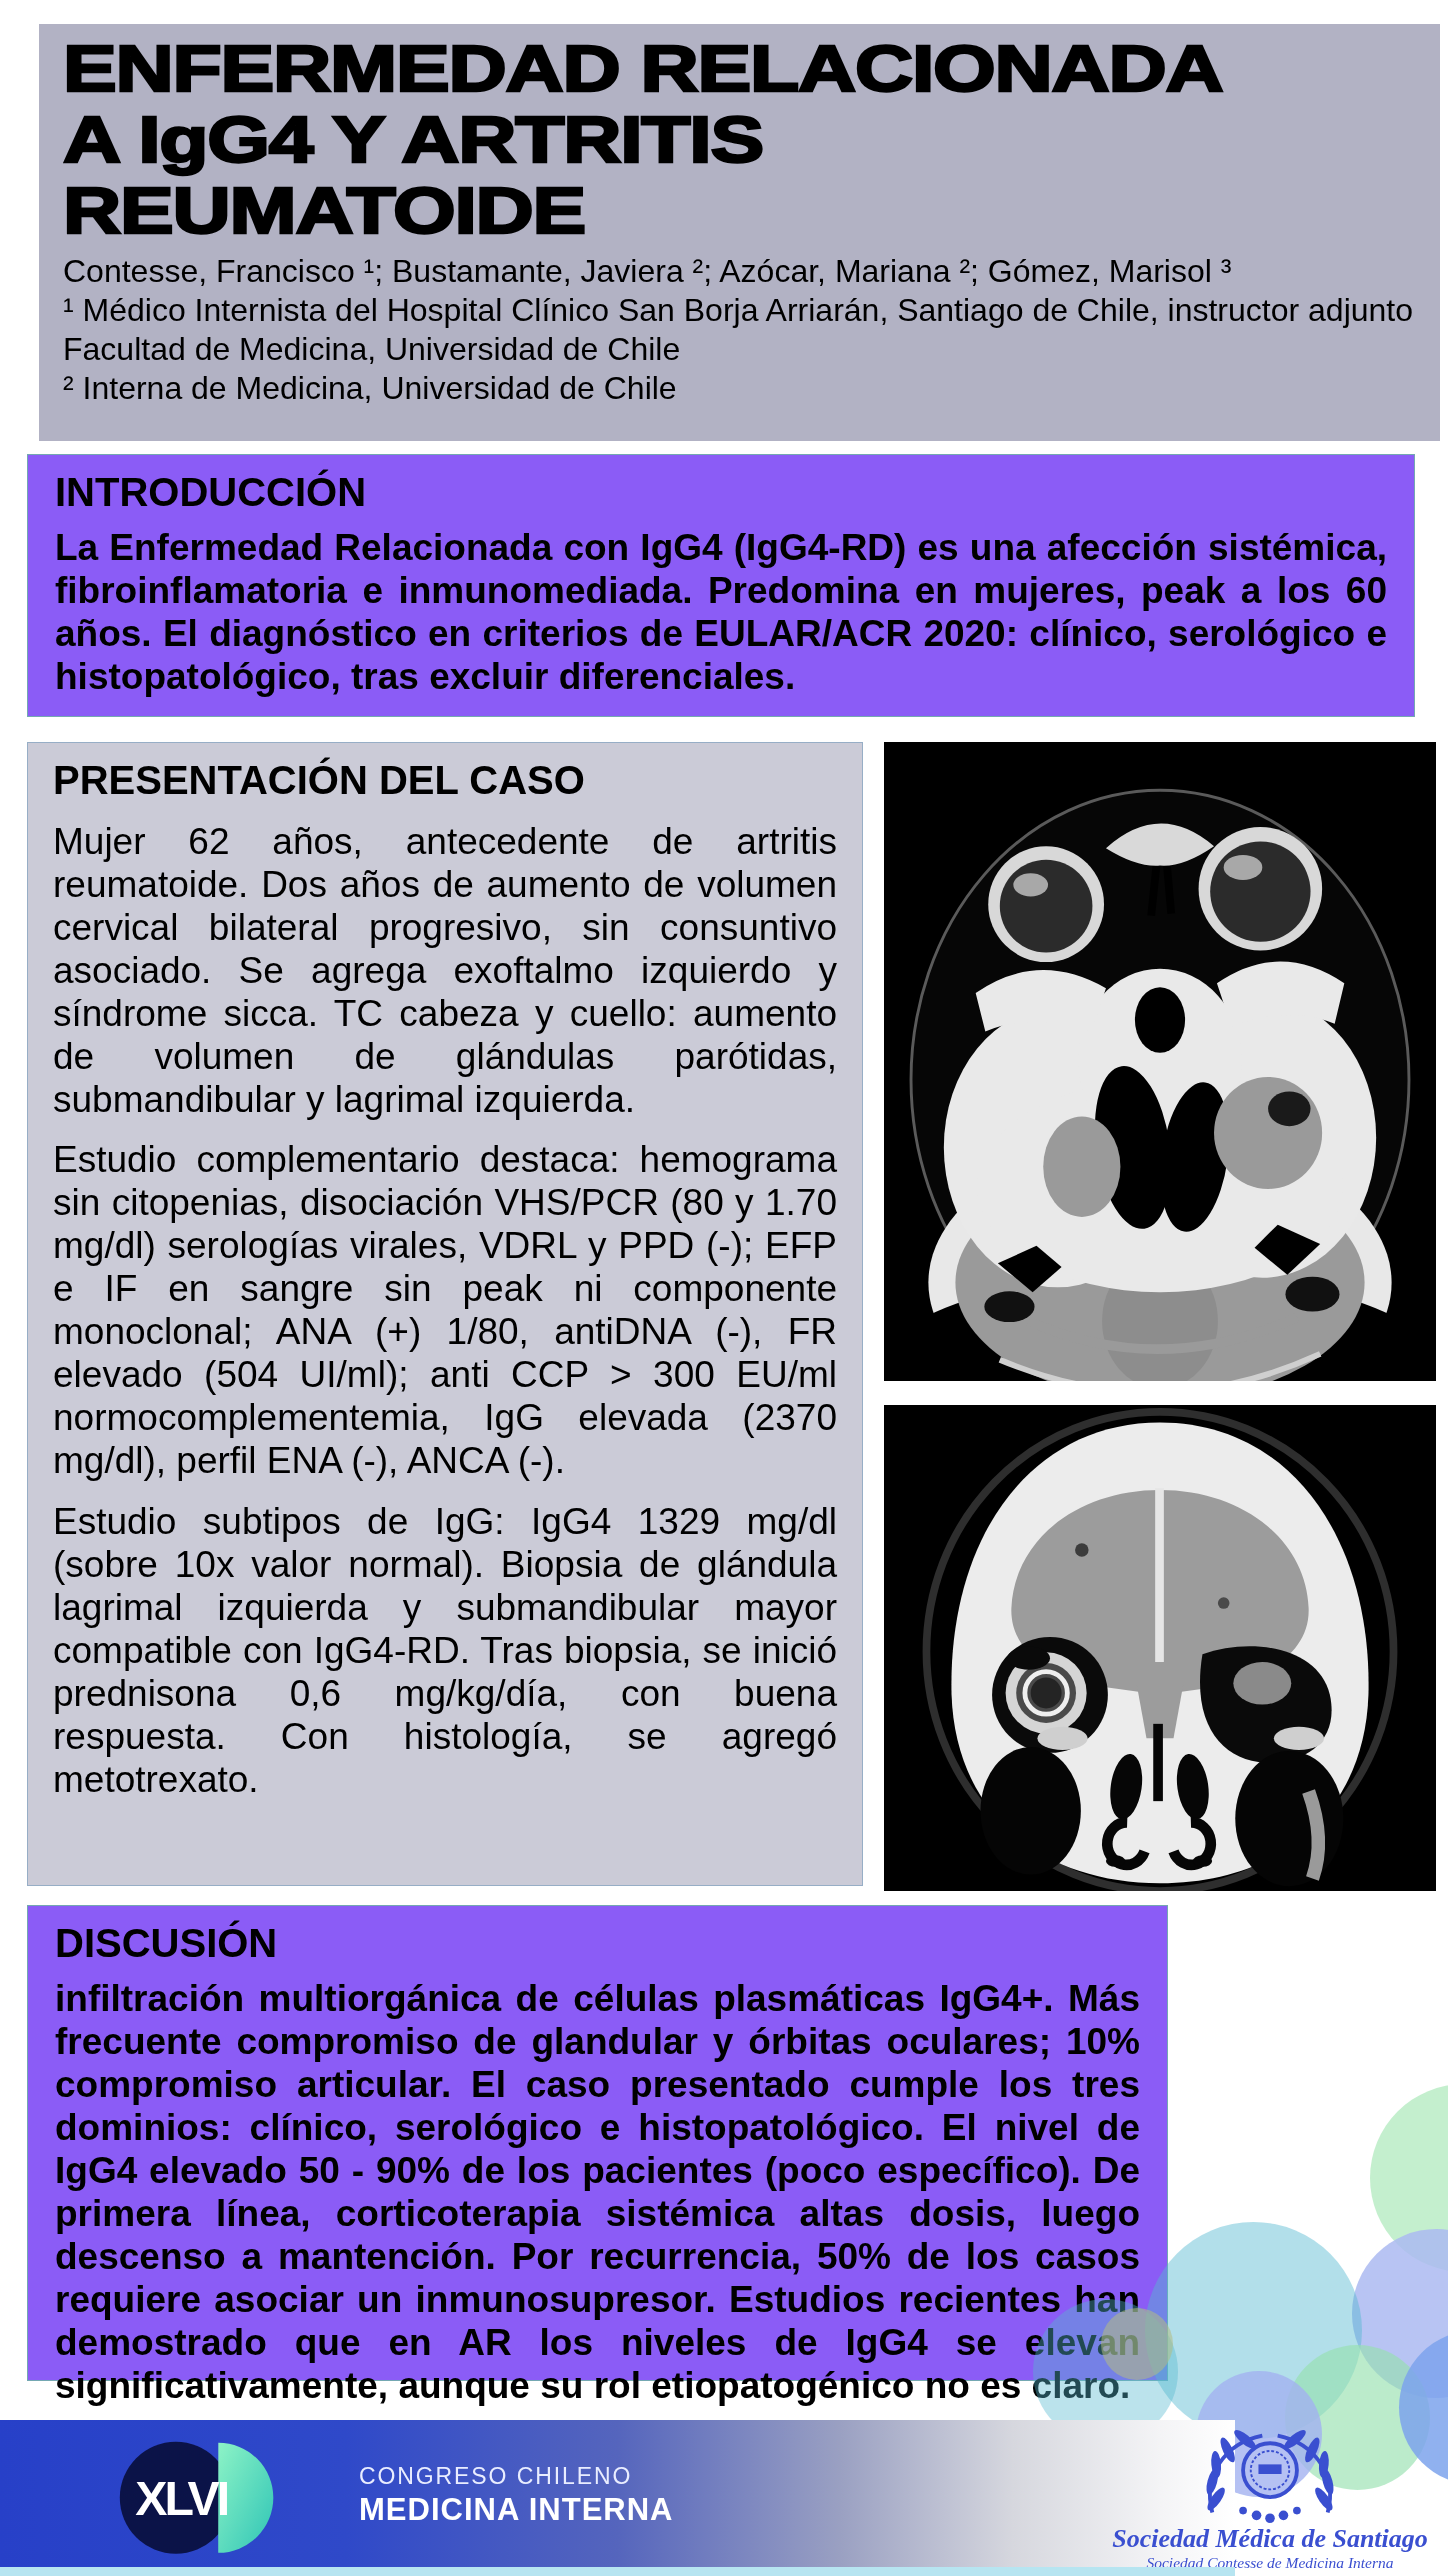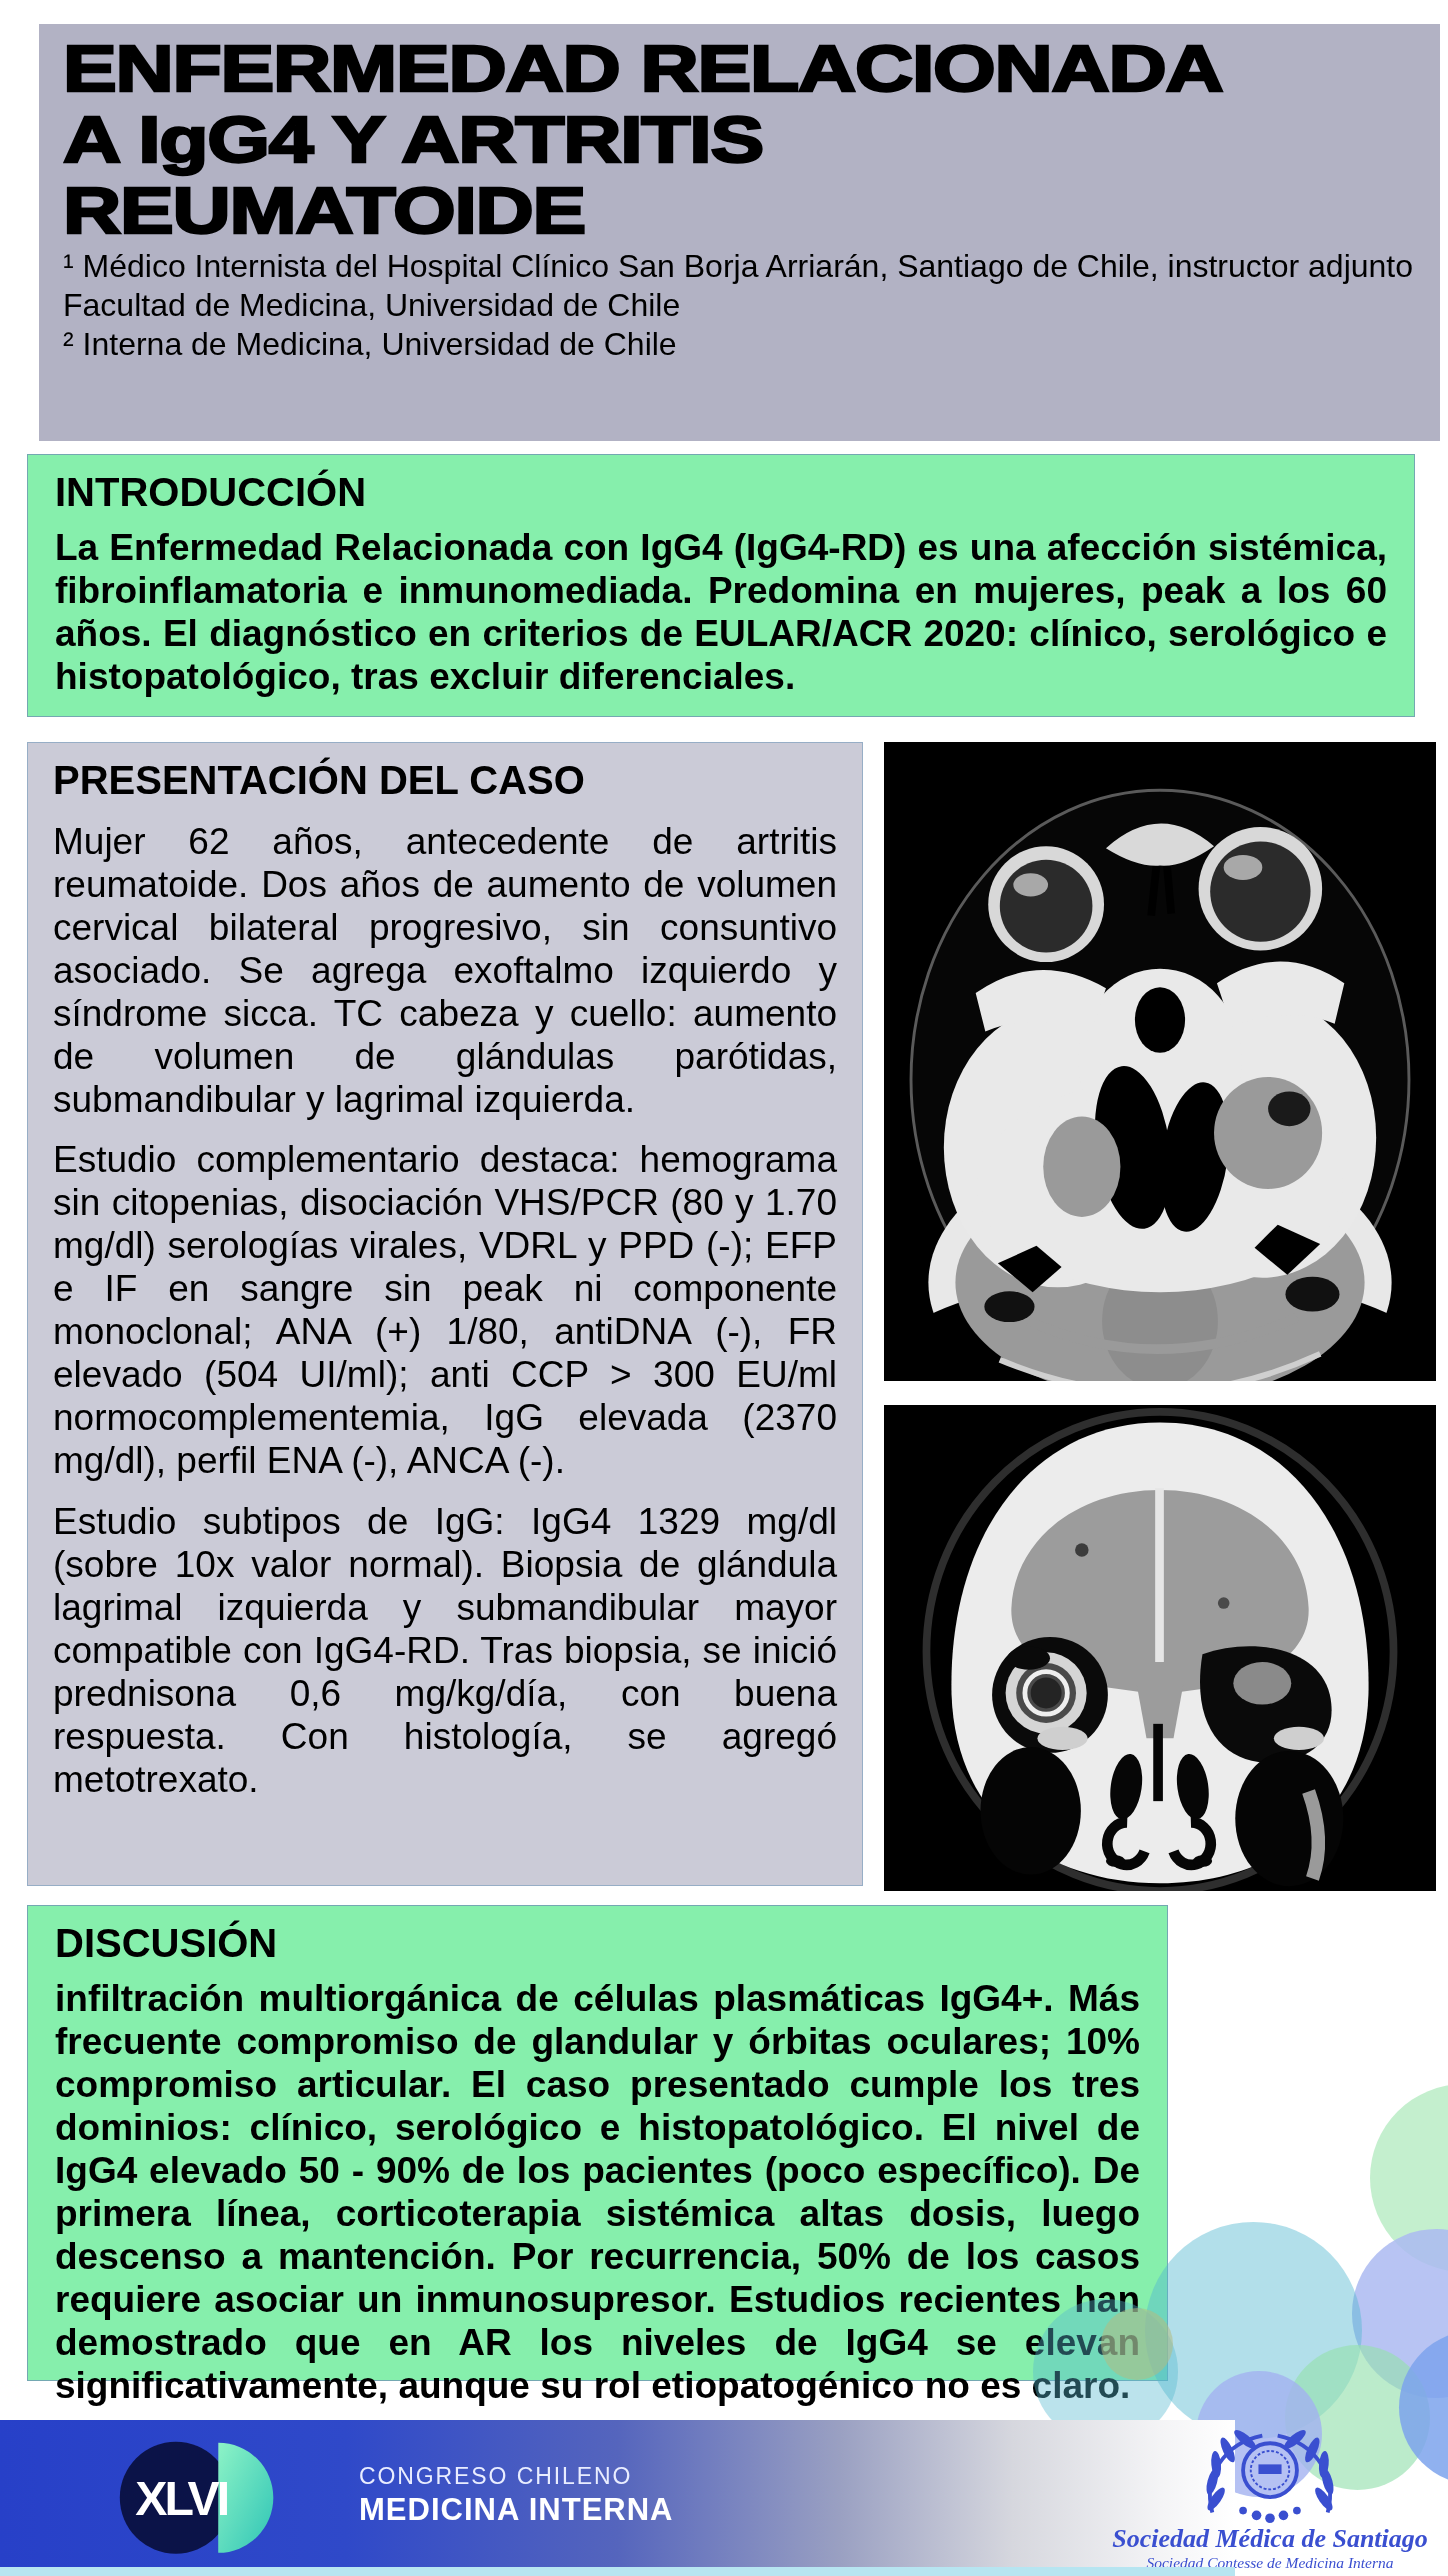--- a/index.html
+++ b/index.html
@@ -14,21 +14,21 @@
   }
   .title{
     font-weight:bold;font-size:64px;line-height:71px;letter-spacing:-1px;
     transform:scaleX(1.26);transform-origin:0 0;white-space:nowrap;
     -webkit-text-stroke:2.4px #000;
   }
   .authors{font-size:32px;line-height:39px;margin-top:5.8px;}
   .affil{font-size:32px;line-height:39px;}
   
   .panel{position:absolute;box-sizing:border-box;}
-  .panel-teal{background:#86efac;border:1.9px solid #74a8b2;}
+  .panel-teal{background:#8b5cf6;border:1.9px solid #74a8b2;}
   .panel-gray{background:#cbcbd7;border:1.9px solid #97aec6;}
   .section-heading{font-size:40px;font-weight:bold;line-height:46px;}
   .body-text{font-size:37px;line-height:43px;text-align:justify;}
   #intro-panel{left:27px;top:454px;width:1388px;height:263px;padding:13.5px 27px;}
   #caso-panel{left:27px;top:742px;width:836px;height:1144px;padding:13.5px 25px;overflow:hidden;}
   #caso-panel .body-text{margin-top:17.4px;}
   #discusion-panel{left:27px;top:1905px;width:1141px;height:476px;padding:13.5px 27px;z-index:0;}
   #intro-panel .body-text, #discusion-panel .body-text{margin-top:11px;font-weight:bold;}
   
   .figure{position:absolute;background:#000;}
@@ -53,20 +53,21 @@
 </style>
 </head>
 <body>
 
 <div class="header">
   <div class="title">
     <div>ENFERMEDAD RELACIONADA</div>
     <div>A IgG4 Y ARTRITIS</div>
     <div>REUMATOIDE</div>
   </div>
+  <div class="authors">Contesse, Francisco ¹; Bustamante, Javiera ²; Azócar, Mariana ²; Gómez, Marisol ³</div>
   <div class="affil">¹ Médico Internista del Hospital Clínico San Borja Arriarán, Santiago de Chile, instructor adjunto Facultad de Medicina, Universidad de Chile</div>
   <div class="affil">² Interna de Medicina, Universidad de Chile</div>
 </div>
 
 <div id="intro-panel" class="panel panel-teal">
   <div class="section-heading">INTRODUCCIÓN</div>
   <div class="body-text">La Enfermedad Relacionada con IgG4 (IgG4-RD) es una afección sistémica, fibroinflamatoria e inmunomediada. Predomina en mujeres, peak a los 60 años. El diagnóstico en criterios de EULAR/ACR 2020: clínico, serológico e histopatológico, tras excluir diferenciales.</div>
 </div>
 
 <div id="caso-panel" class="panel panel-gray">

